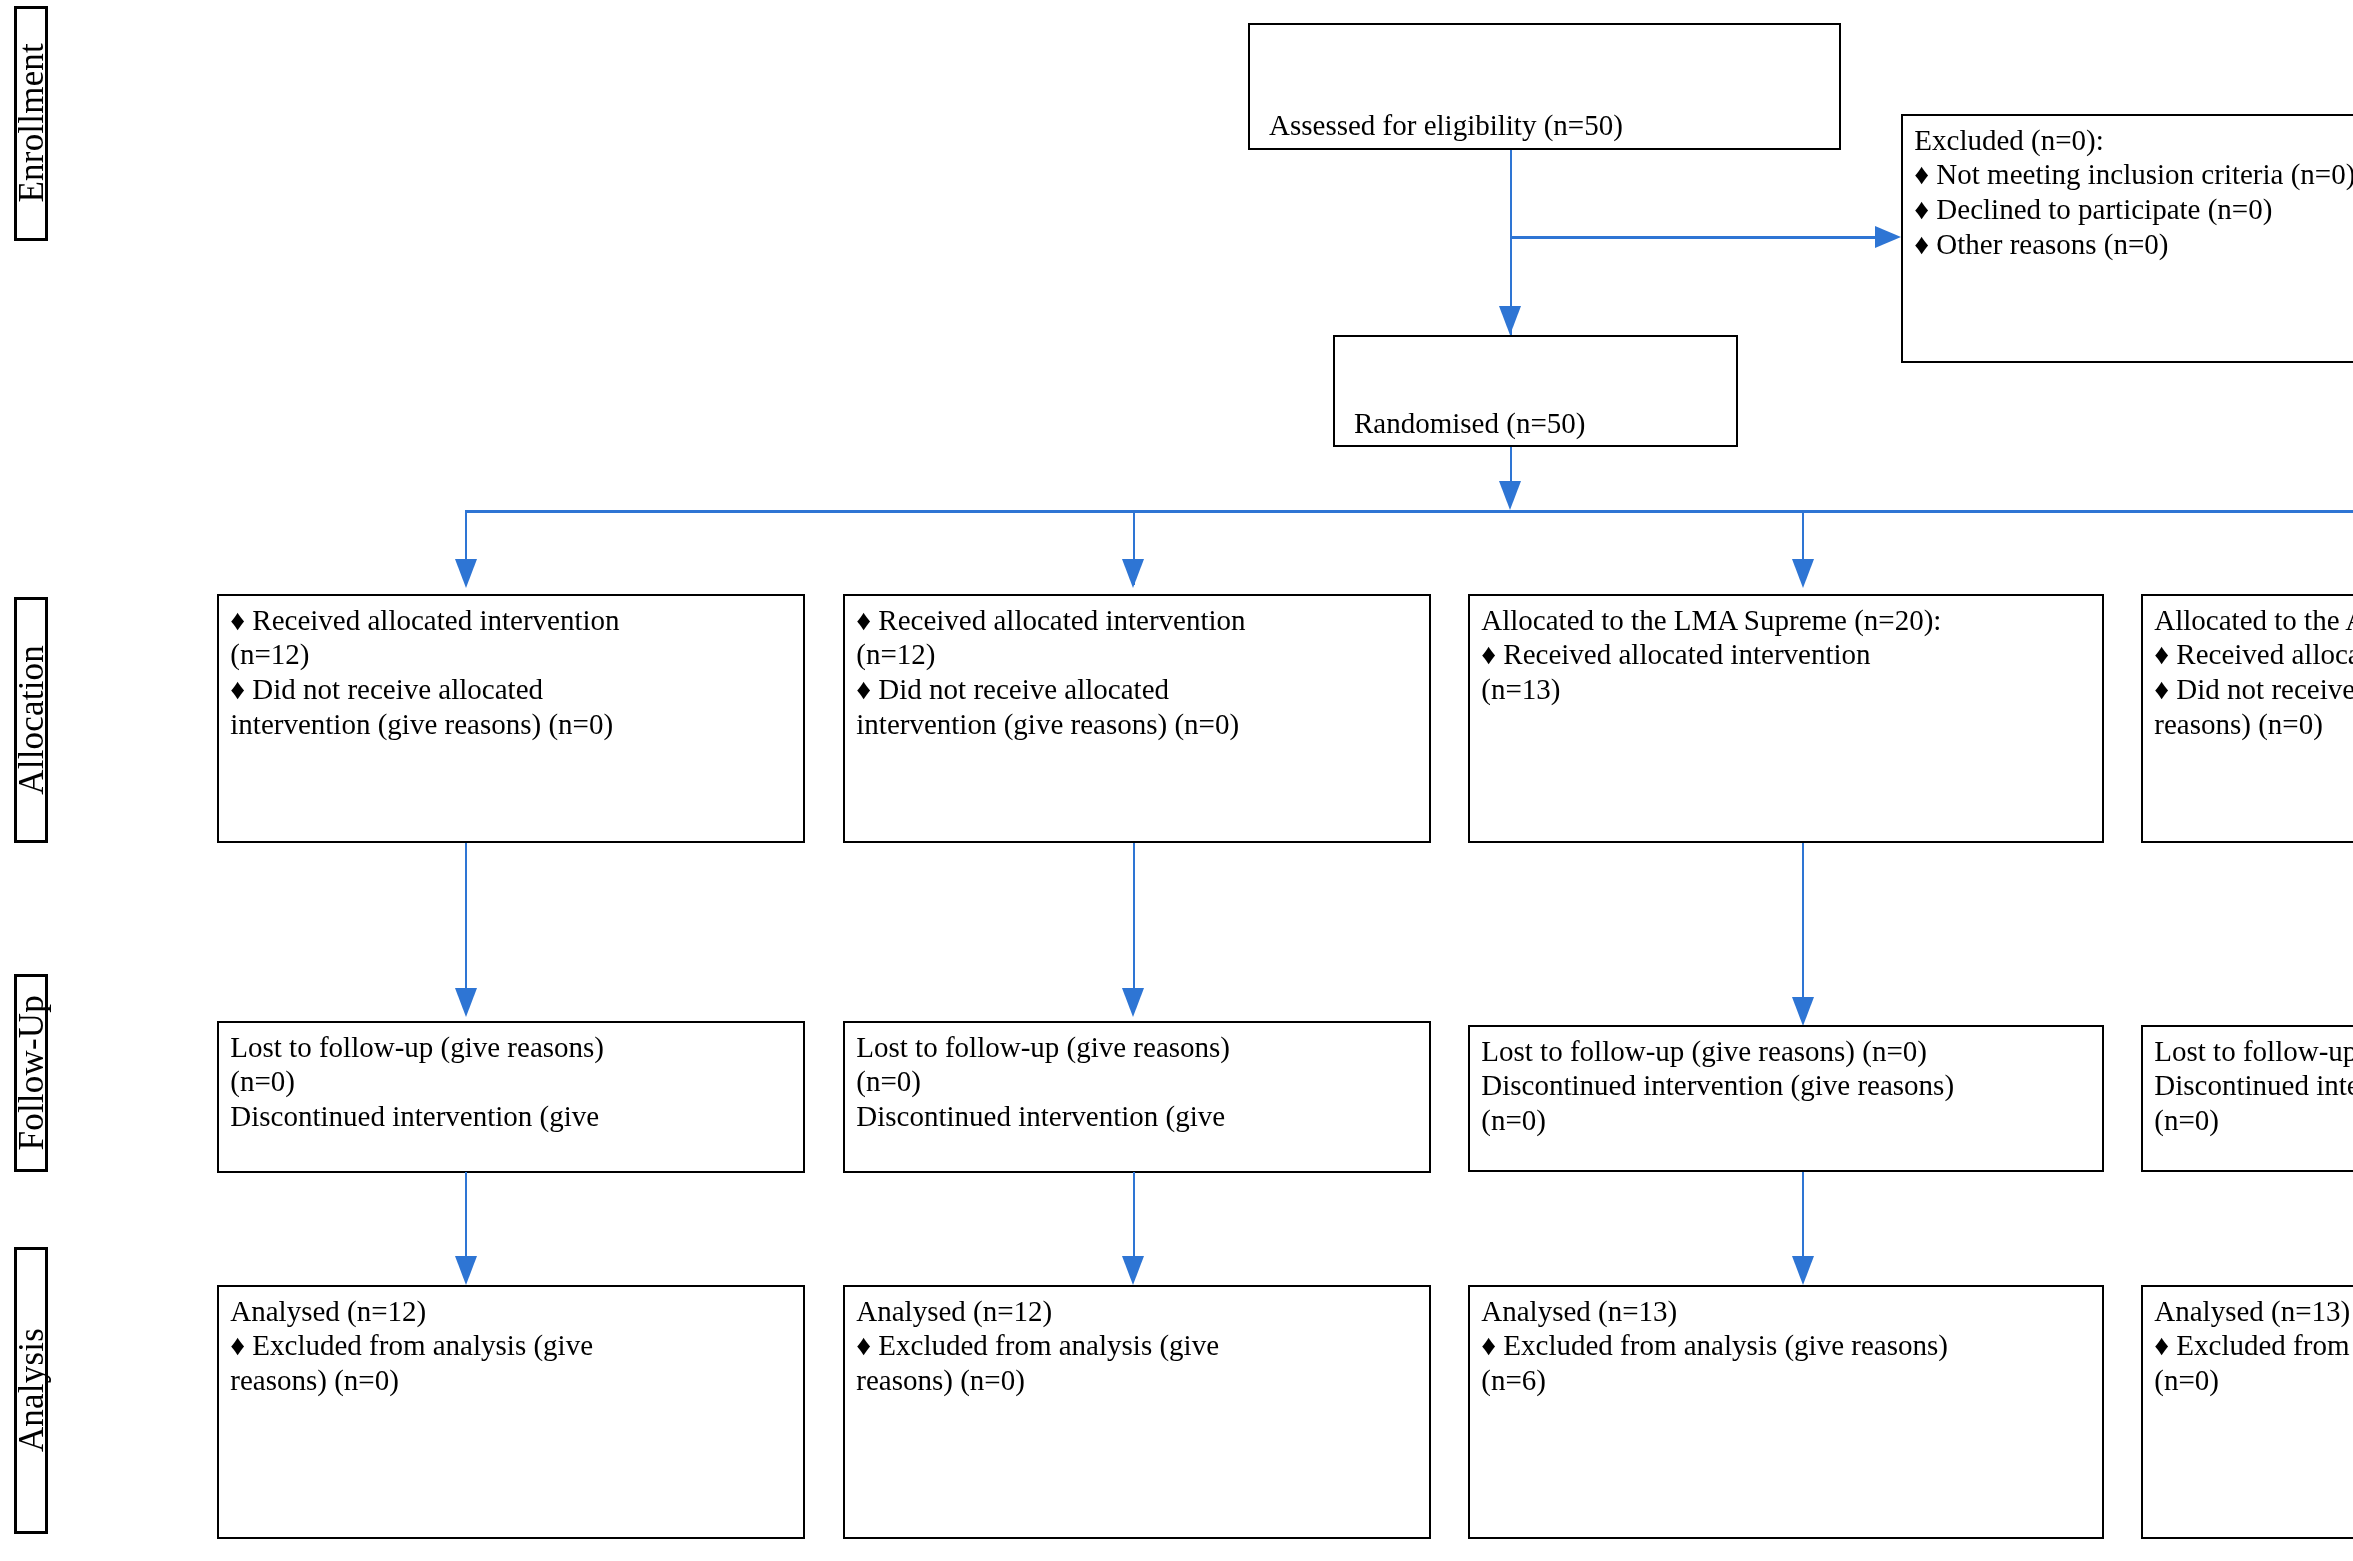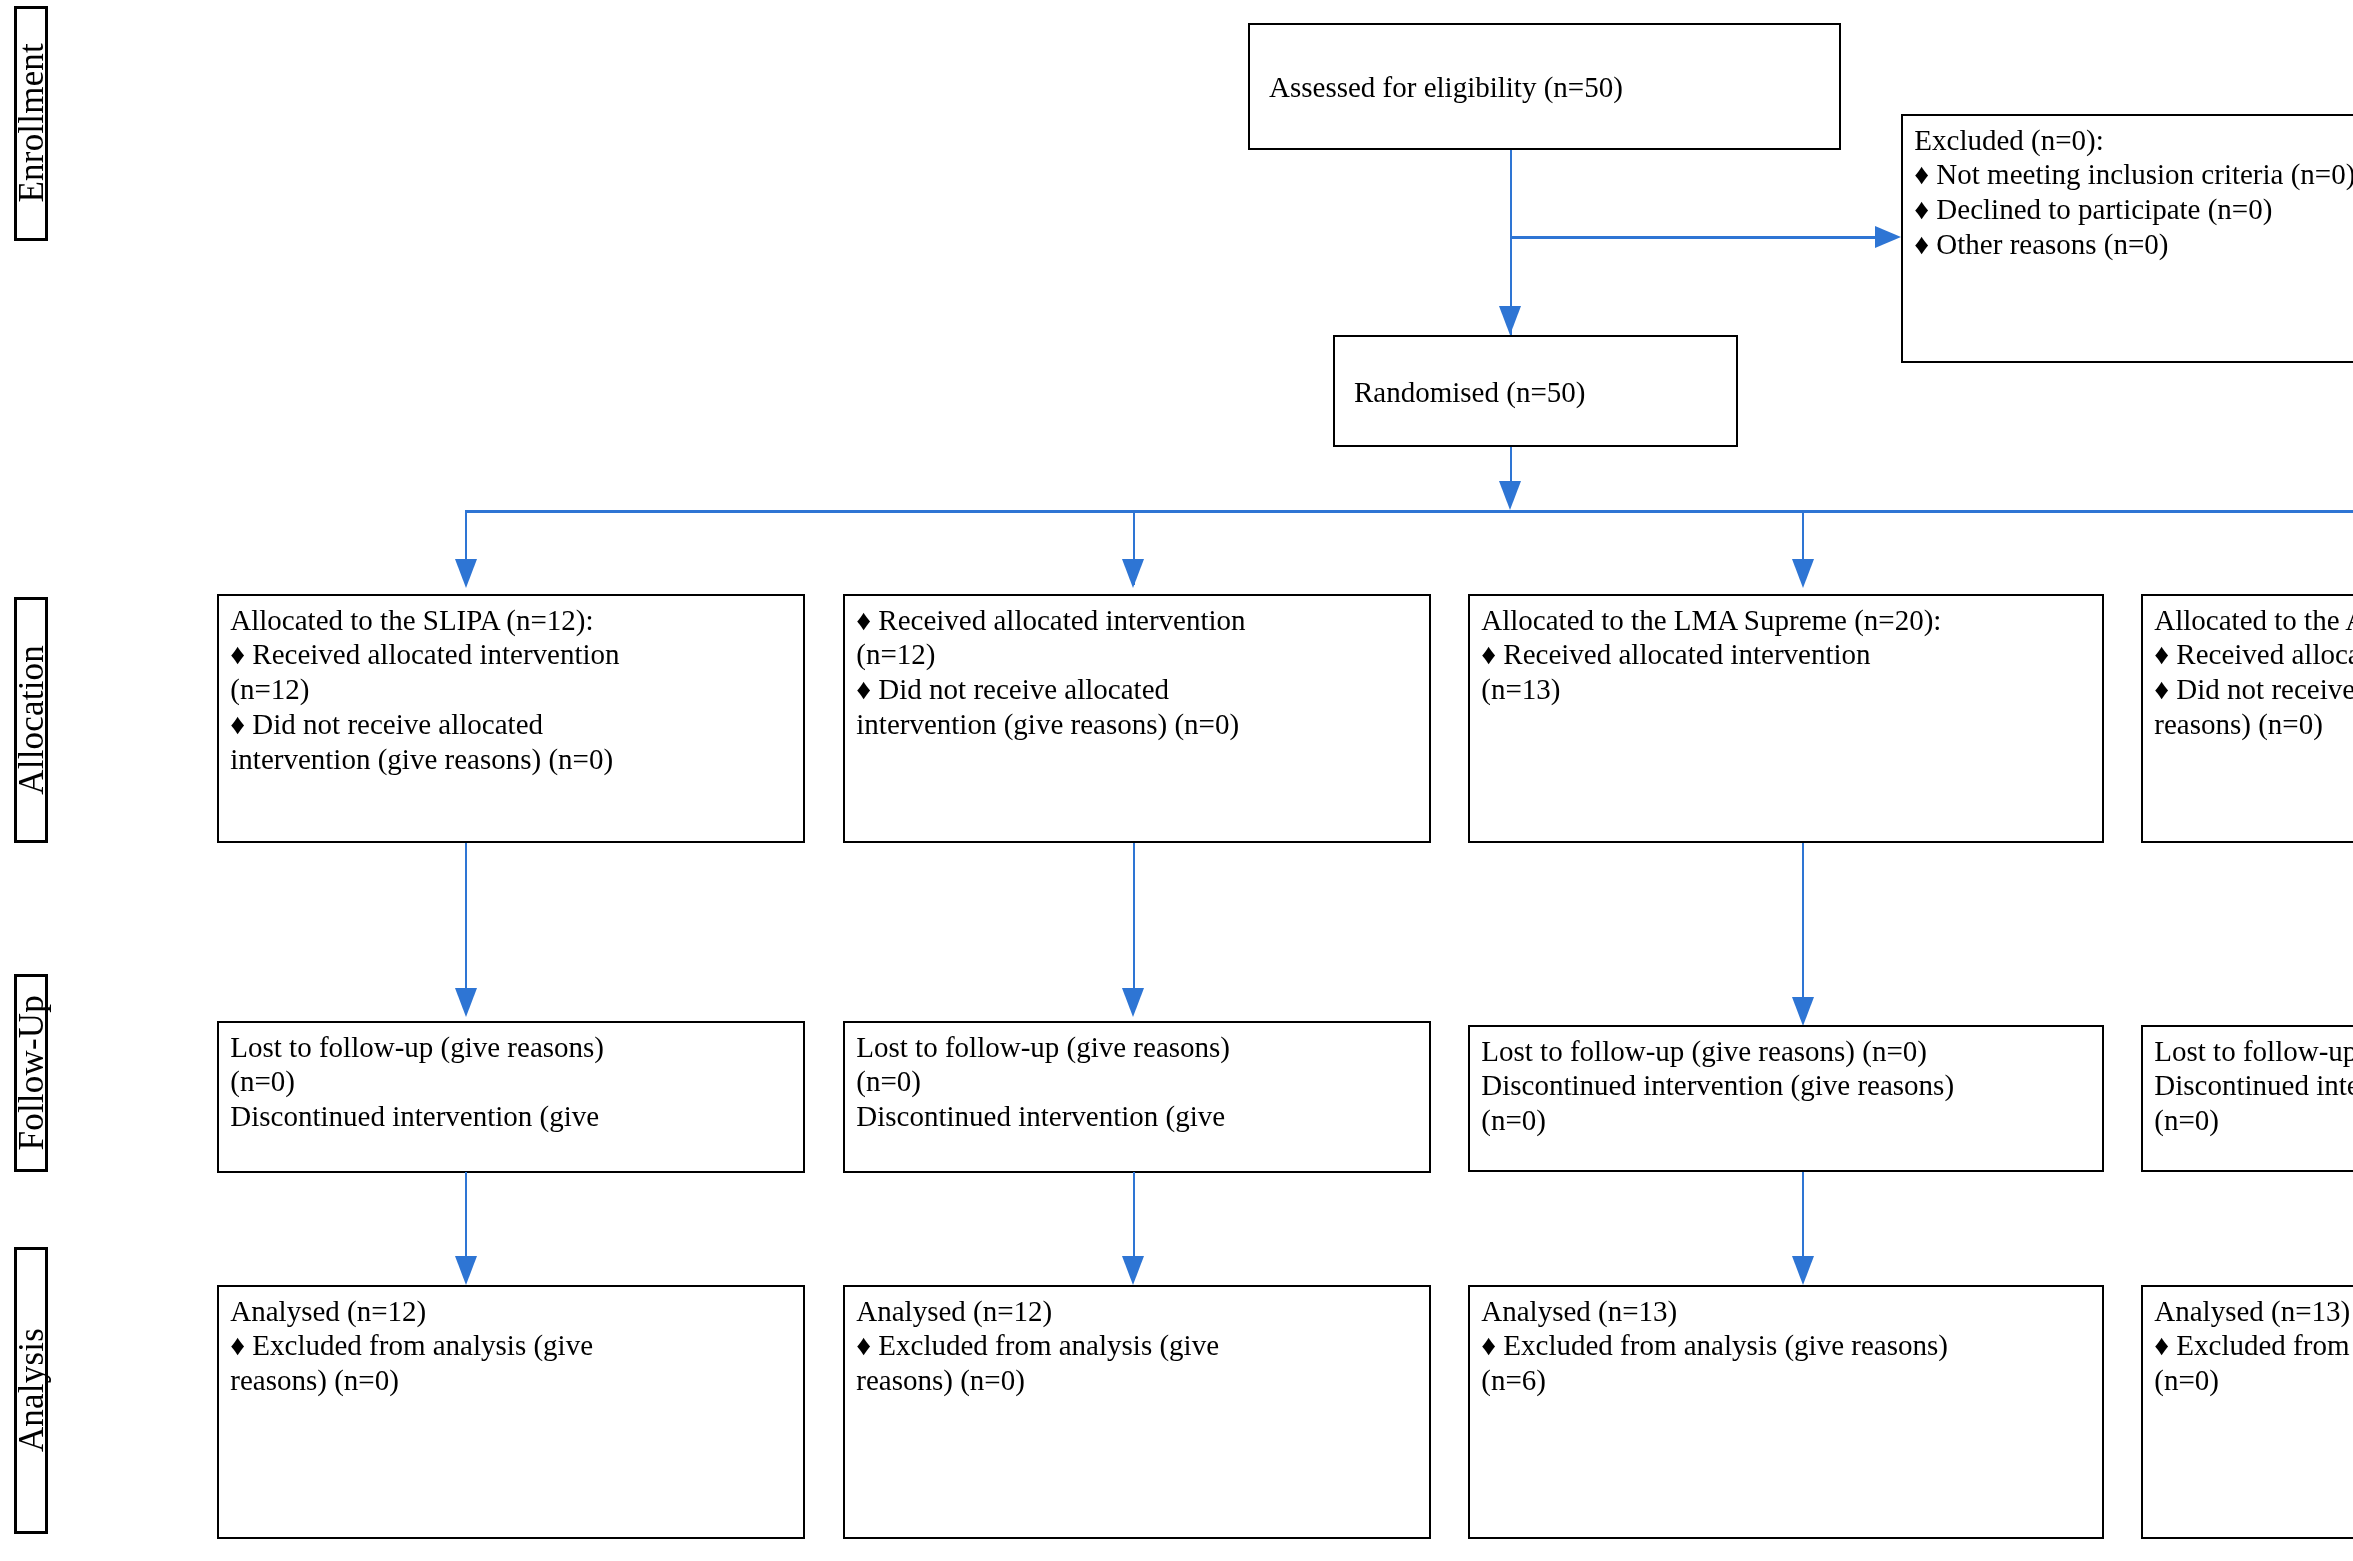--- a/index.html
+++ b/index.html
@@ -38,21 +38,21 @@
   .node .ln{
     font-size:29px;
     line-height:1.20;
     font-family:"Liberation Serif",serif;
     white-space:pre-wrap;
   }
   .node.center .ln{
     text-align:left;
   }
   .node.center{
-    display:flex;align-items:center;
+    display:flex;align-items:flex-end;
     padding-left:19px;
   }
   .bullet::before{content:"\2666\00a0";}
   
   .vline{position:absolute;background:#2E75D4;width:2.4px;}
   .hline{position:absolute;background:#2E75D4;height:2.8px;}
   .arrow-down{
     position:absolute;width:0;height:0;
     border-left:11.3px solid transparent;
     border-right:11.3px solid transparent;
@@ -115,21 +115,20 @@
   <div class="vline" style="left:465px;top:513px;width:1.9px;height:72px;"></div>
   <div class="arrow-down" style="left:455px;top:559px;"></div>
 
   <div class="vline" style="left:1133px;top:513px;width:1.9px;height:72px;"></div>
   <div class="arrow-down" style="left:1122px;top:559px;"></div>
 
   <div class="vline" style="left:1802px;top:513px;width:1.9px;height:72px;"></div>
   <div class="arrow-down" style="left:1792px;top:559px;"></div>
 
   <div class="node" style="left:217px;top:594px;width:588px;height:249px;">
-    <div class="ln">Allocated to the SLIPA (n=12):</div>
     <div class="ln bullet">Received allocated intervention
 (n=12)</div>
     <div class="ln bullet">Did not receive allocated
 intervention (give reasons) (n=0)</div>
   </div>
 
   <div class="node" style="left:843px;top:594px;width:588px;height:249px;">
     <div class="ln bullet">Received allocated intervention
 (n=12)</div>
     <div class="ln bullet">Did not receive allocated

